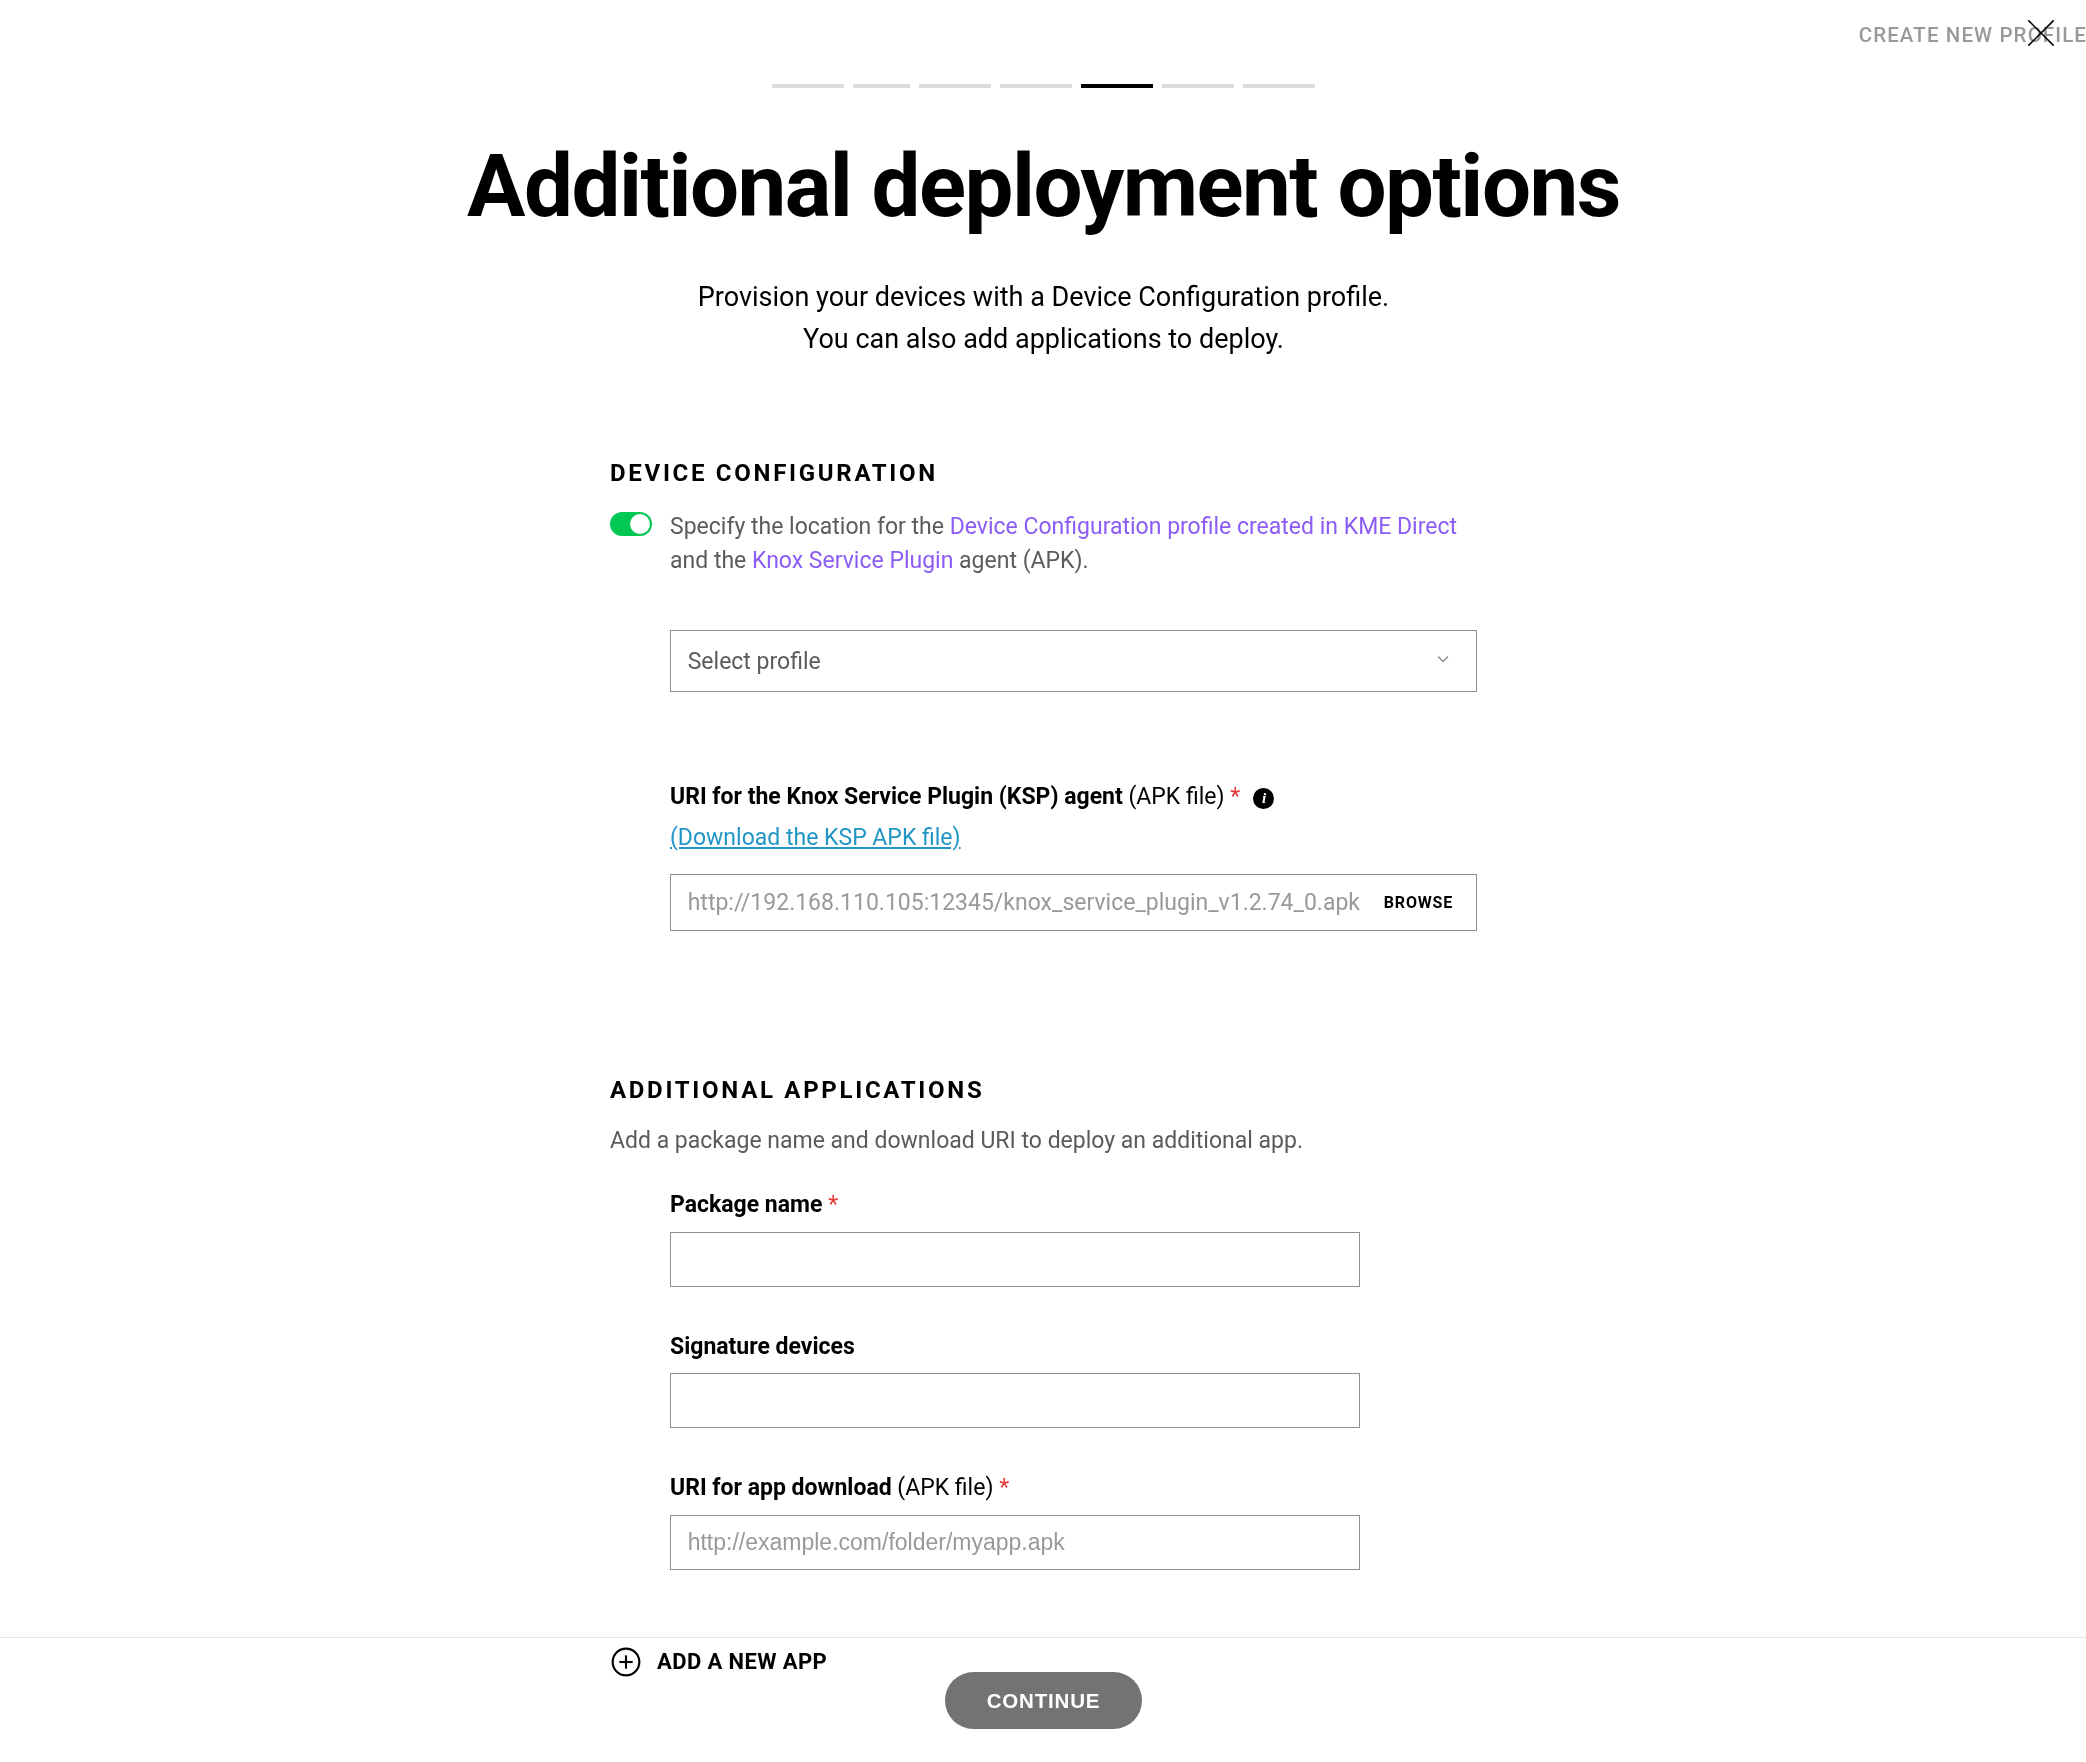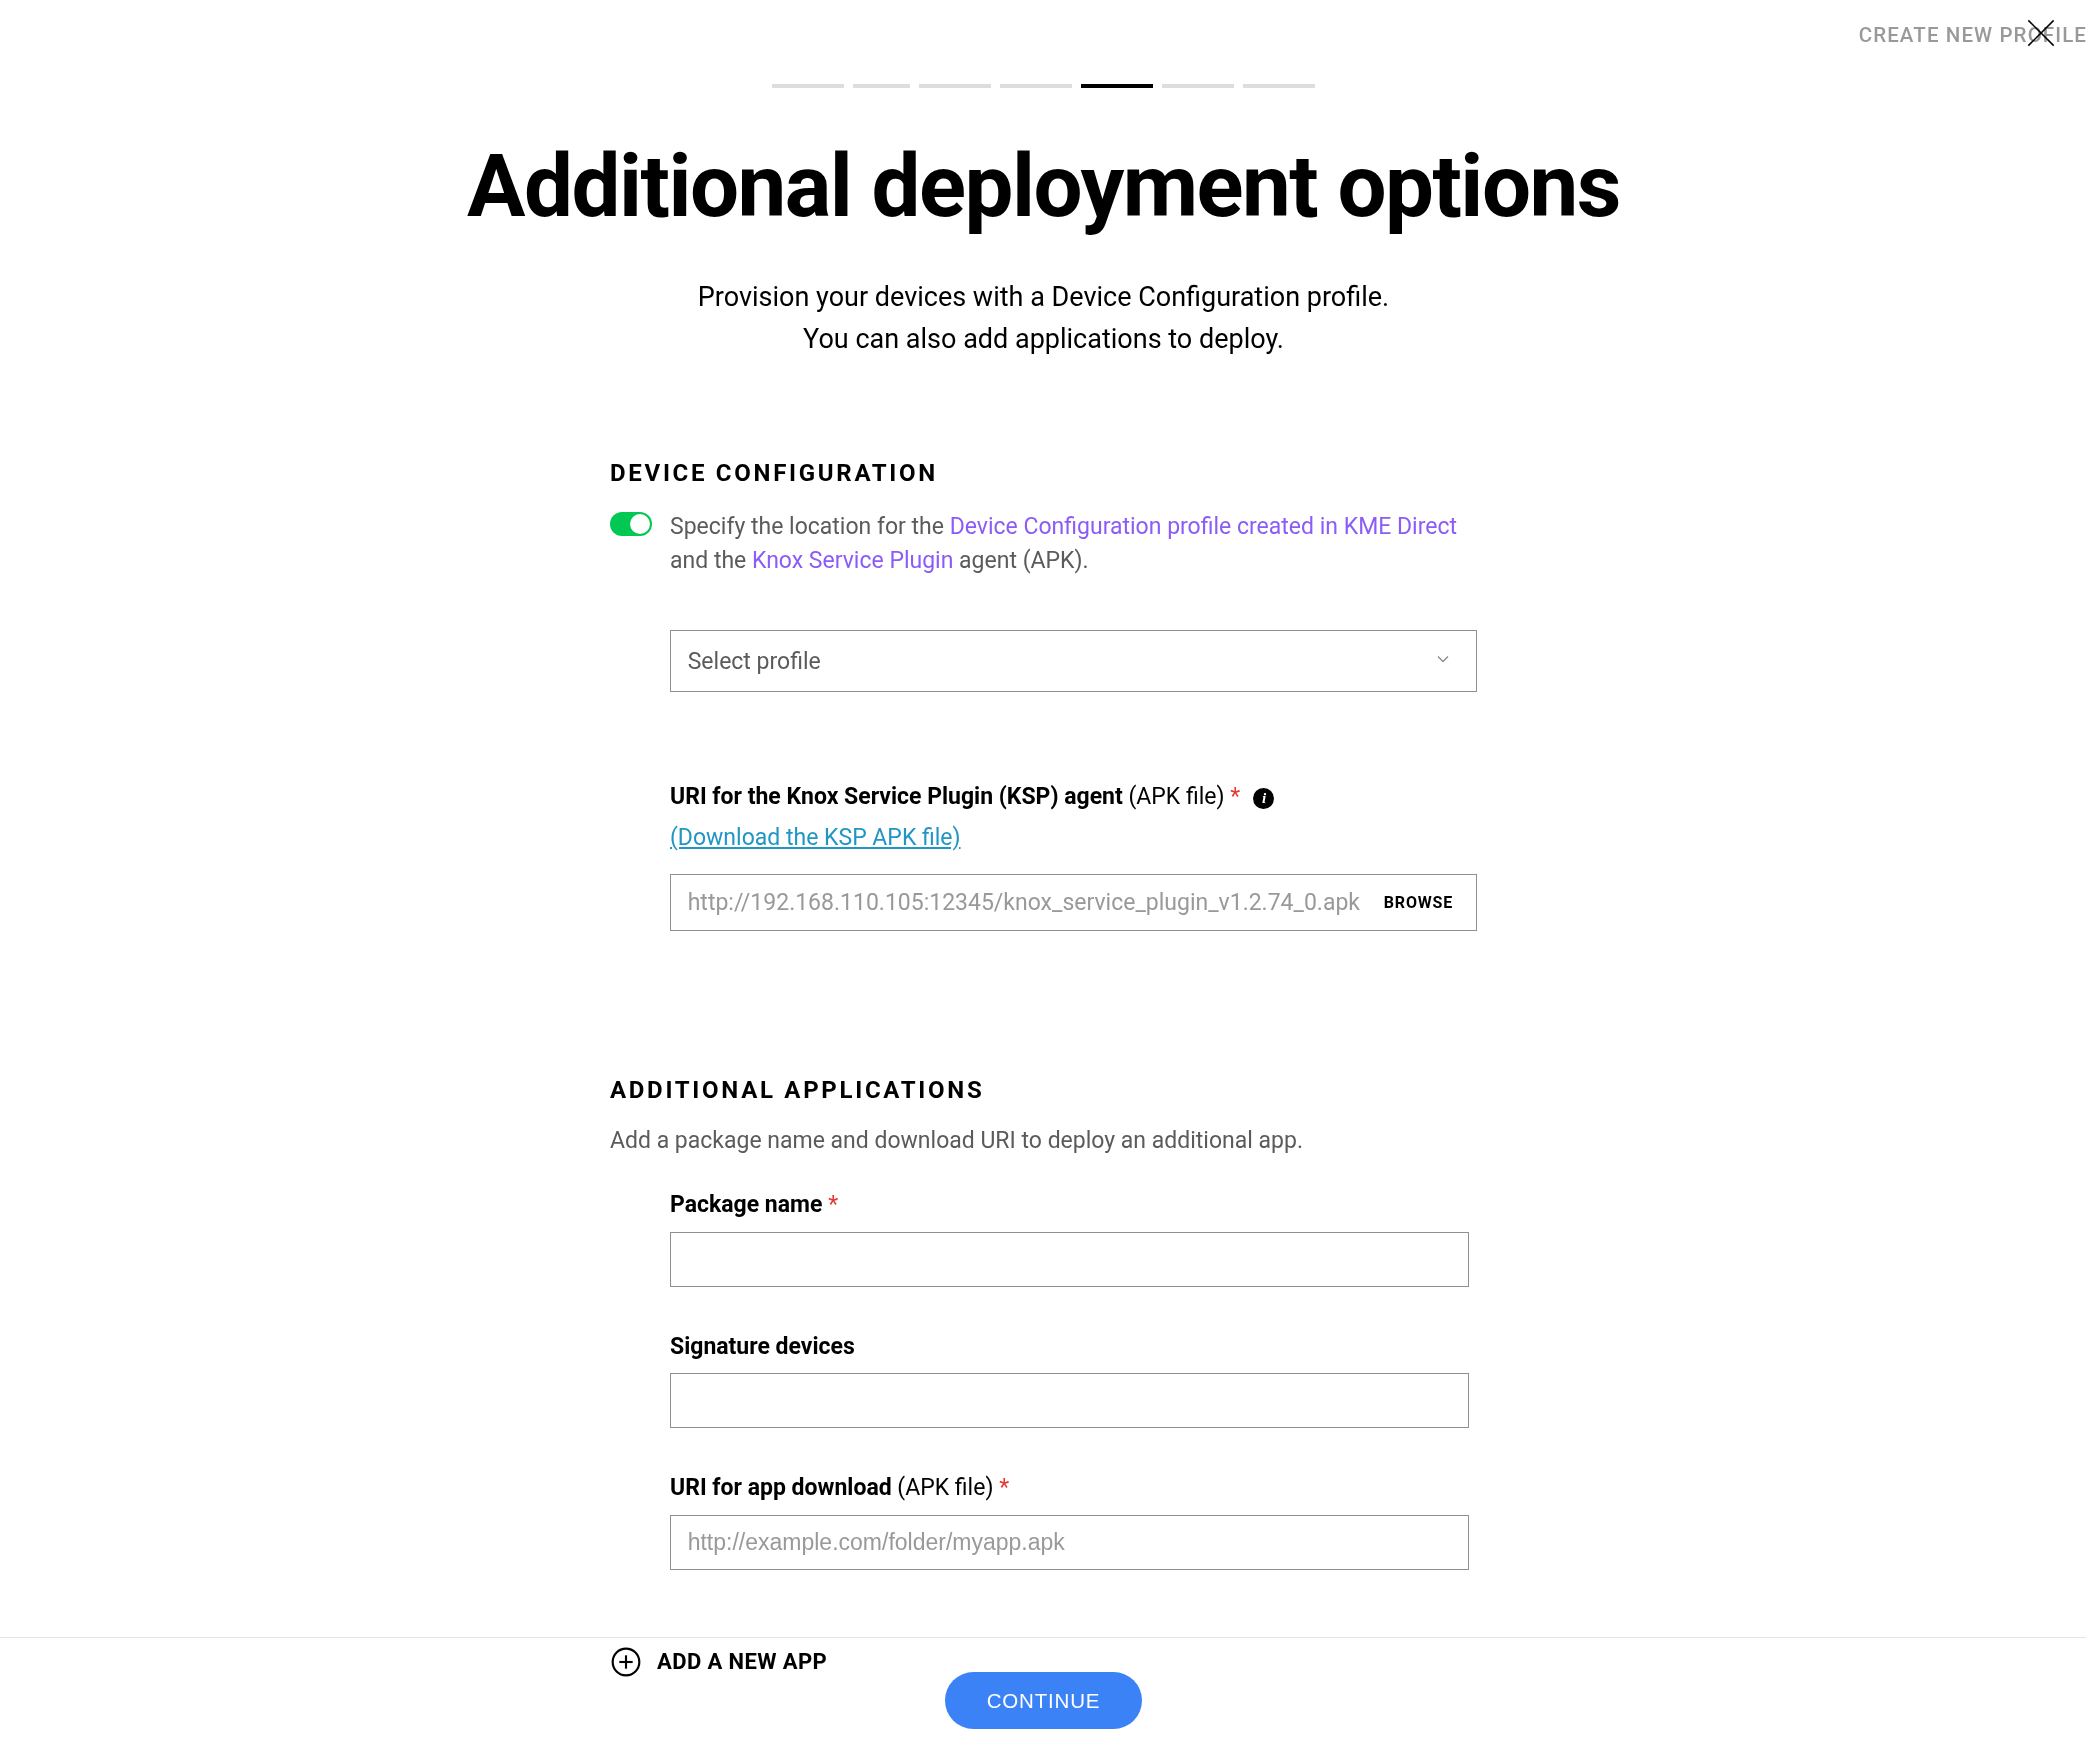--- a/index.html
+++ b/index.html
@@ -155,21 +155,21 @@
   .browse-btn {
     font-weight: 700;
     font-size: 16px;
     letter-spacing: 0.8px;
     cursor: pointer;
   }
 
   .apps-section { margin-top: 145px; }
   .apps-desc { font-size: 23px; color: #5b5b5b; margin-bottom: 37px; }
   .text-input {
-    width: 799px;
+    width: 690px;
     height: 55px;
     border: 0.8px solid #909090;
     font-size: 23px;
     padding: 0 16.7px;
     margin-bottom: 46px;
     color: #000;
   }
   .text-input::placeholder { color: #999; }
   .add-row {
     display: flex;
@@ -184,27 +184,27 @@
   .footer {
     position: absolute;
     bottom: 0; left: 0; right: 0;
     height: 126px;
     border-top: 0.8px solid #e5e5e5;
     display: flex;
     align-items: center;
     justify-content: center;
   }
   .continue-btn {
-    background: #3b82f6;
+    background: #737373;
     color: #fff;
     border: none;
     border-radius: 38px;
     padding: 16.7px 42px;
     font-size: 20.5px;
-    font-weight: 400;
+    font-weight: 700;
     letter-spacing: 0.8px;
     cursor: pointer;
   }
 </style>
 </head>
 <body>
 
 <div class="header">
   <div class="header-label">CREATE NEW PROFILE</div>
   <div class="close-btn">

